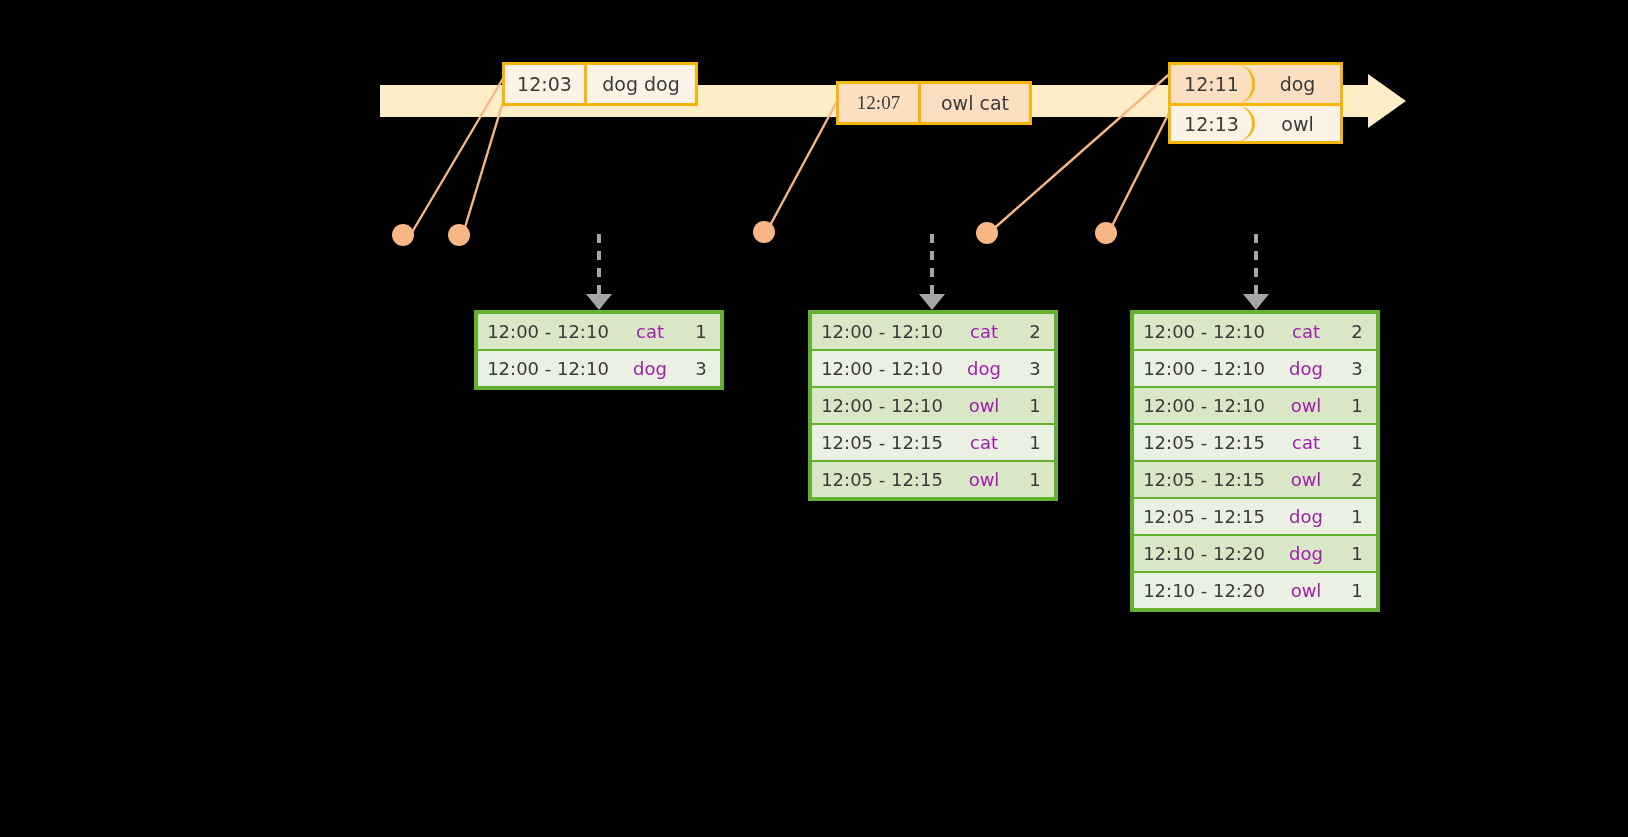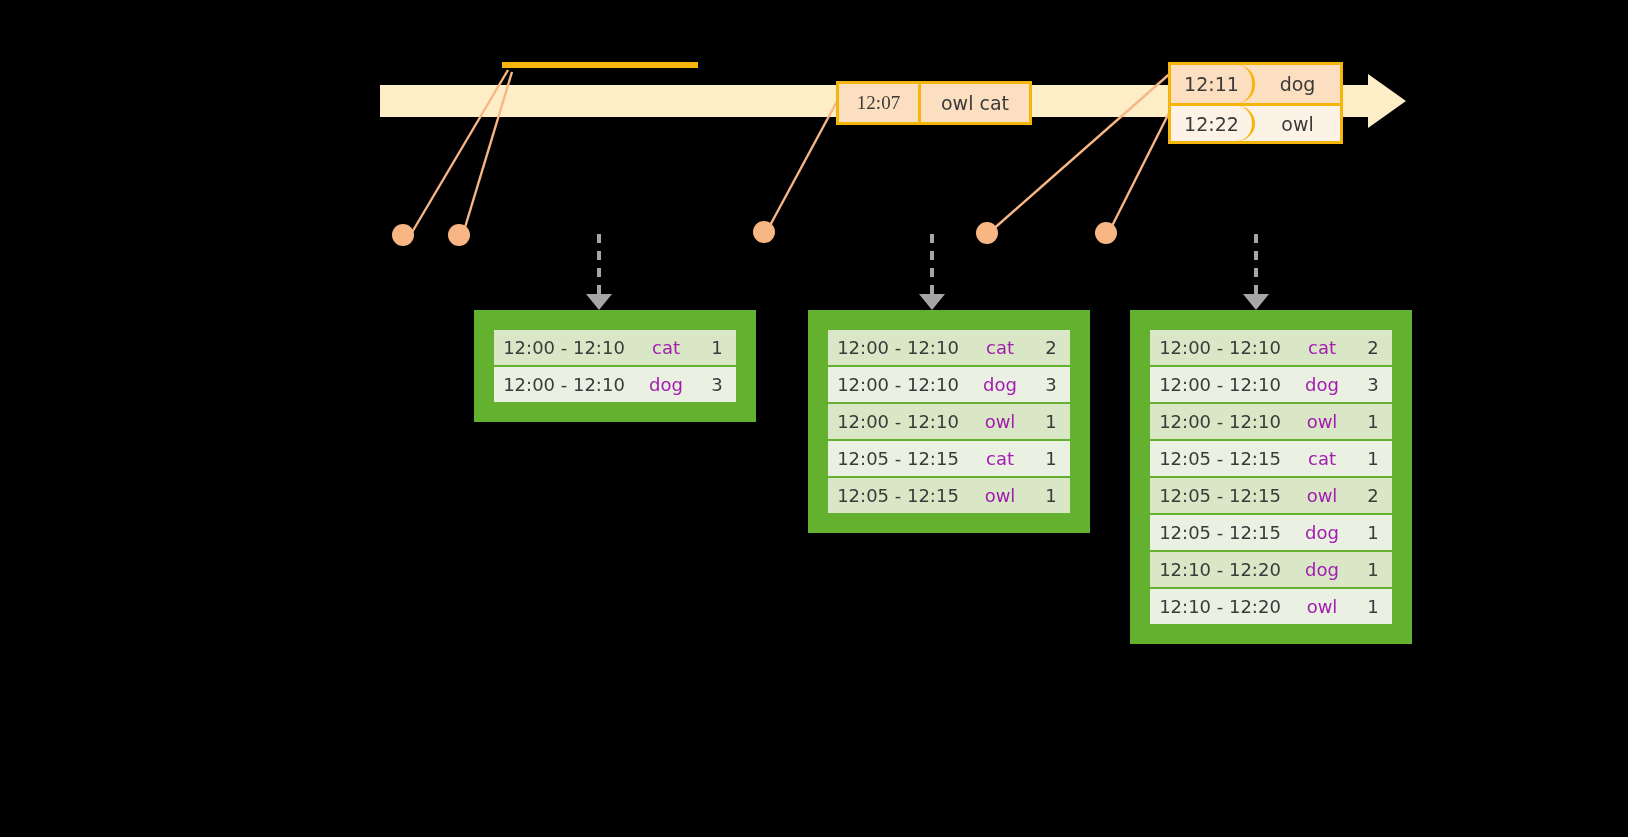--- a/index.html
+++ b/index.html
@@ -41,21 +41,21 @@
   
   .darrow{position:absolute;width:26px;}
   .darrow .shaft{position:absolute;left:11px;top:0;width:4px;height:100%;
       background:repeating-linear-gradient(to bottom,#a6a6a6 0 9px,transparent 9px 17px);}
   .darrow .head{position:absolute;left:0;bottom:-14px;width:0;height:0;
       border-left:13px solid transparent;border-right:13px solid transparent;
       border-top:16px solid #a6a6a6;}
 
   
   .rtable{position:absolute;border:4px solid #63b12f;box-sizing:border-box;
-      background:#63b12f;display:flex;flex-direction:column;gap:2px;padding:16px;}
+      background:#63b12f;display:flex;flex-direction:column;gap:2px;padding:0;}
   .rrow{display:flex;height:35px;box-sizing:border-box;}
   .rrow.a{background:#d9e7c7;}
   .rrow.b{background:#eaf1e2;}
   .rwin{display:flex;align-items:center;justify-content:center;font-size:18px;
       color:#3a3a3a;box-sizing:border-box;}
   .rkey{display:flex;align-items:center;justify-content:center;font-size:18px;
       color:#a21caf;box-sizing:border-box;margin-left:3px;}
   .rcnt{display:flex;align-items:center;justify-content:center;font-size:18px;
       color:#3a3a3a;box-sizing:border-box;margin-left:3px;}
 
@@ -95,36 +95,40 @@
   <div class="darrow" style="left:919px;top:234px;height:62px;">
     <div class="shaft"></div>
     <div class="head"></div>
   </div>
   <div class="darrow" style="left:1243px;top:234px;height:62px;">
     <div class="shaft"></div>
     <div class="head"></div>
   </div>
 
   <div class="evt" id="evt1">
+    <div class="evt-row b">
+      <div class="evt-time">12:03</div>
+      <div class="evt-val">dog dog</div>
+    </div>
   </div>
 
   <div class="evt" id="evt2">
     <div class="evt-row a">
       <div class="evt-time">12:07</div>
       <div class="evt-val">owl cat</div>
     </div>
   </div>
 
   <div class="evt" id="evt3">
     <div class="evt-row a">
       <div class="evt-time">12:11</div>
       <div class="evt-val">dog</div>
     </div>
     <div class="evt-row b">
-      <div class="evt-time">12:22</div>
+      <div class="evt-time">12:13</div>
       <div class="evt-val">owl</div>
     </div>
   </div>
 
   <div class="rtable" id="tbl1">
       <div class="rrow a">
         <div class="rwin">12:00 - 12:10</div>
         <div class="rkey">cat</div>
         <div class="rcnt">1</div>
       </div>

